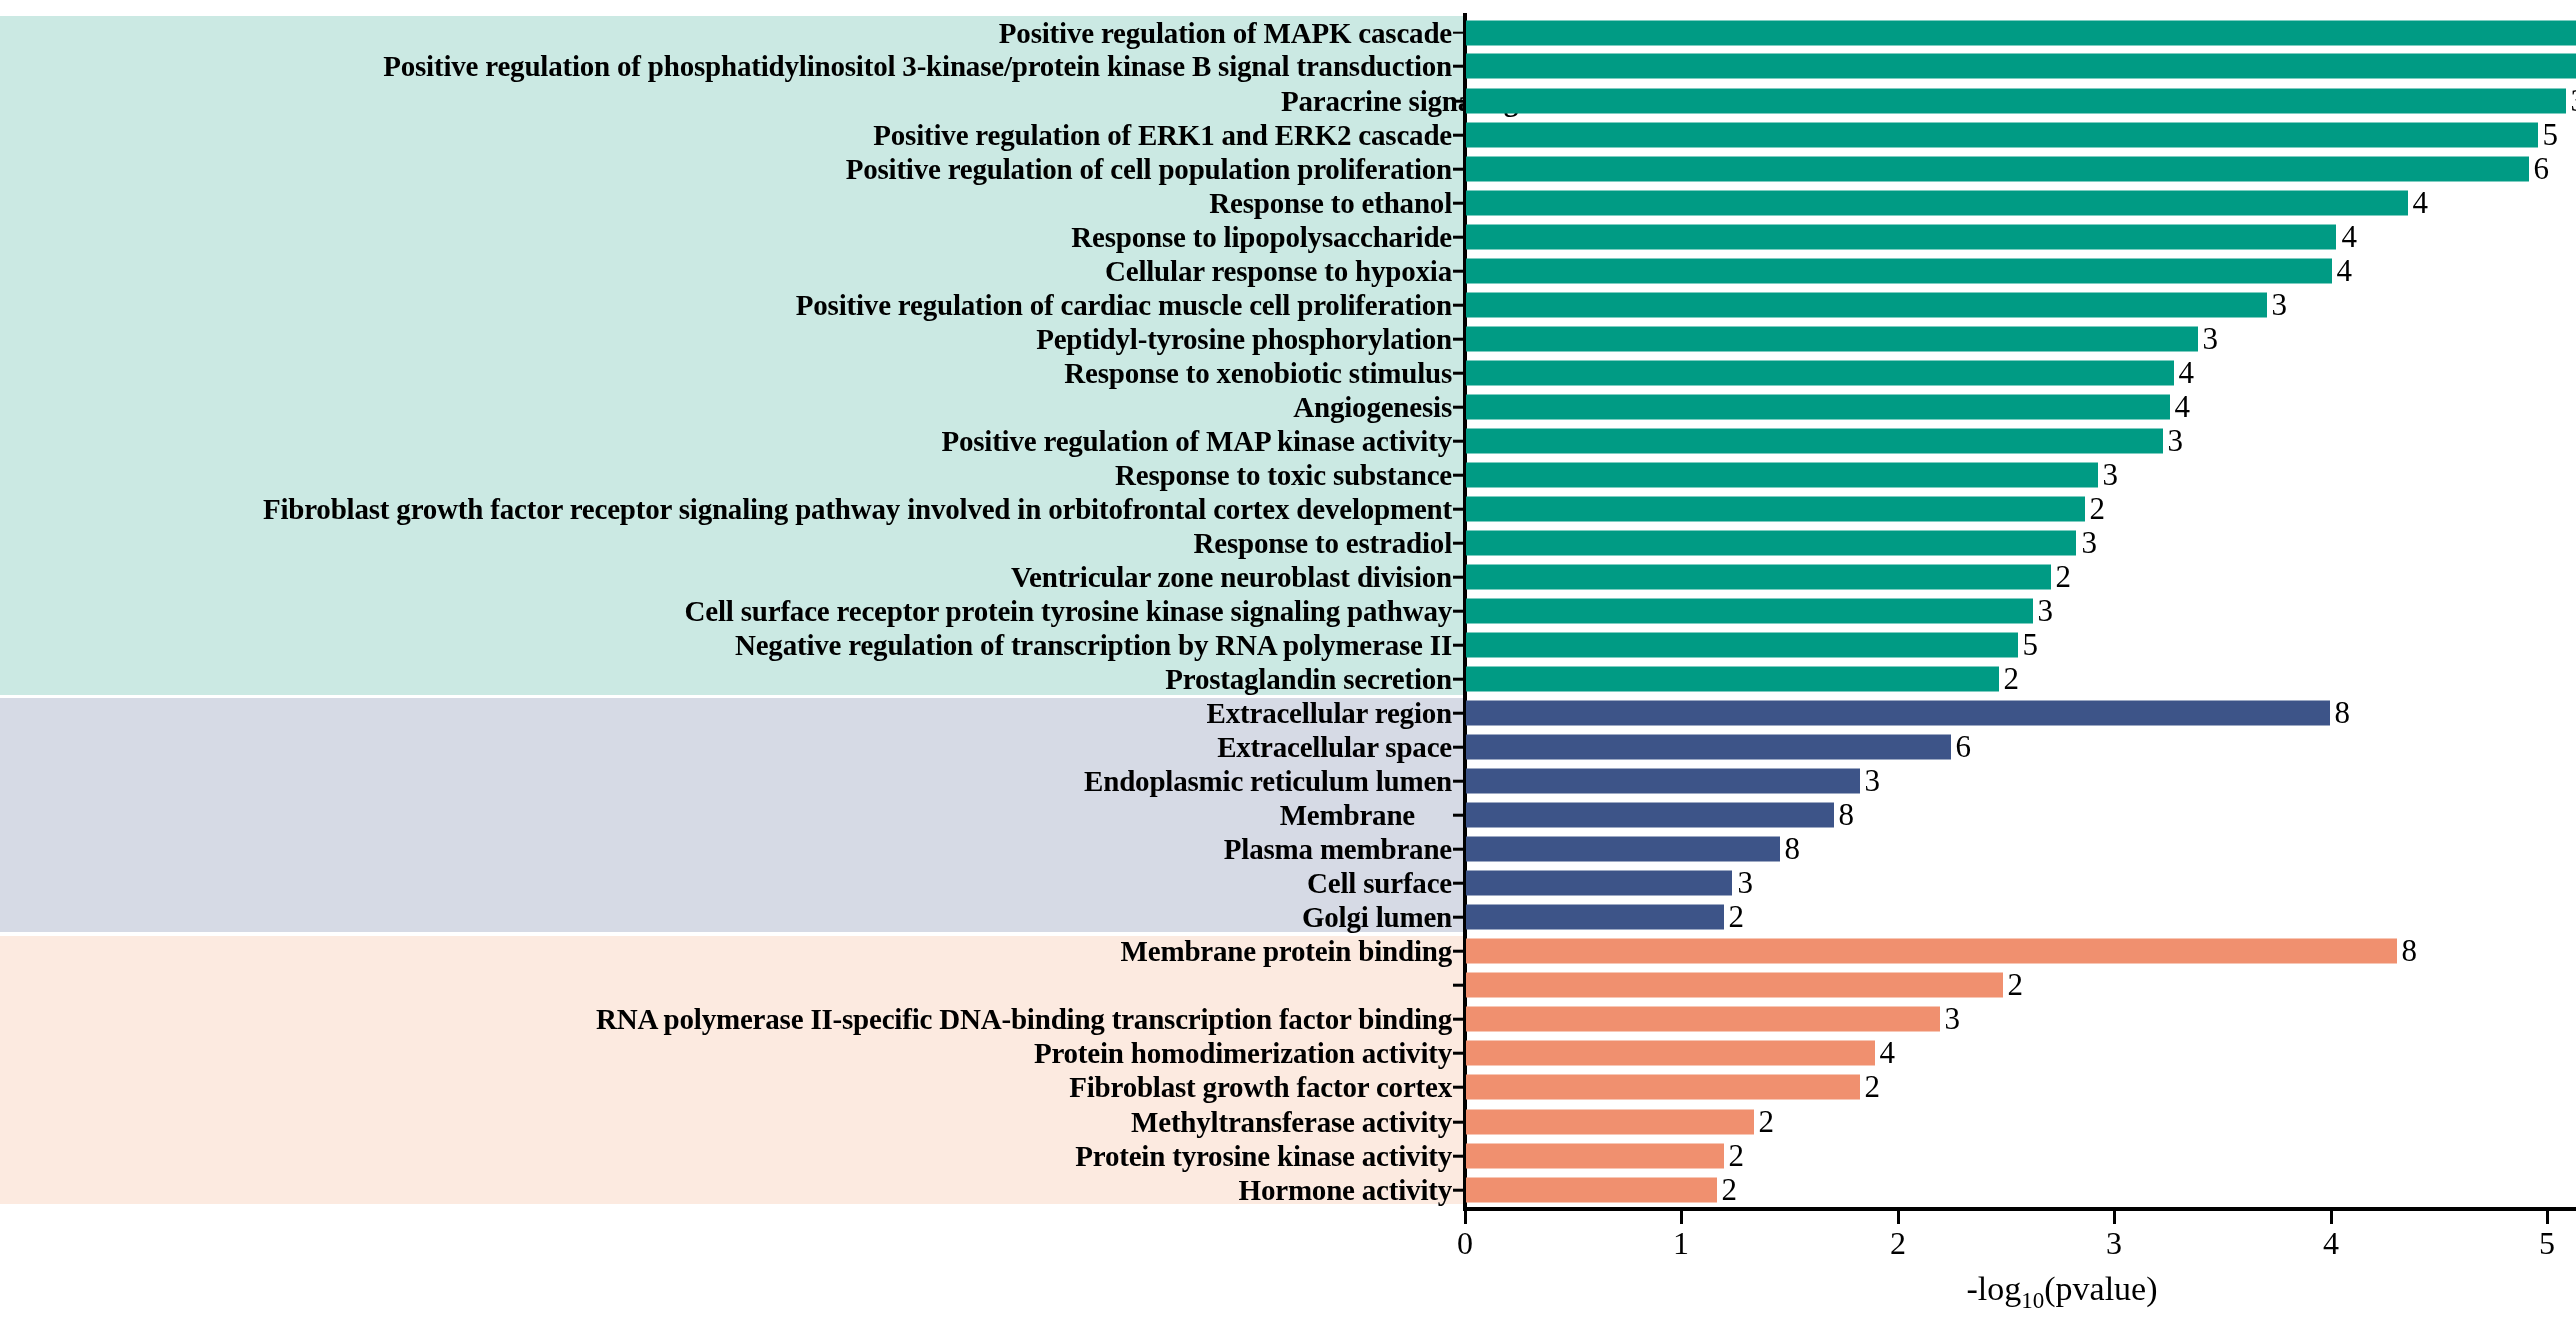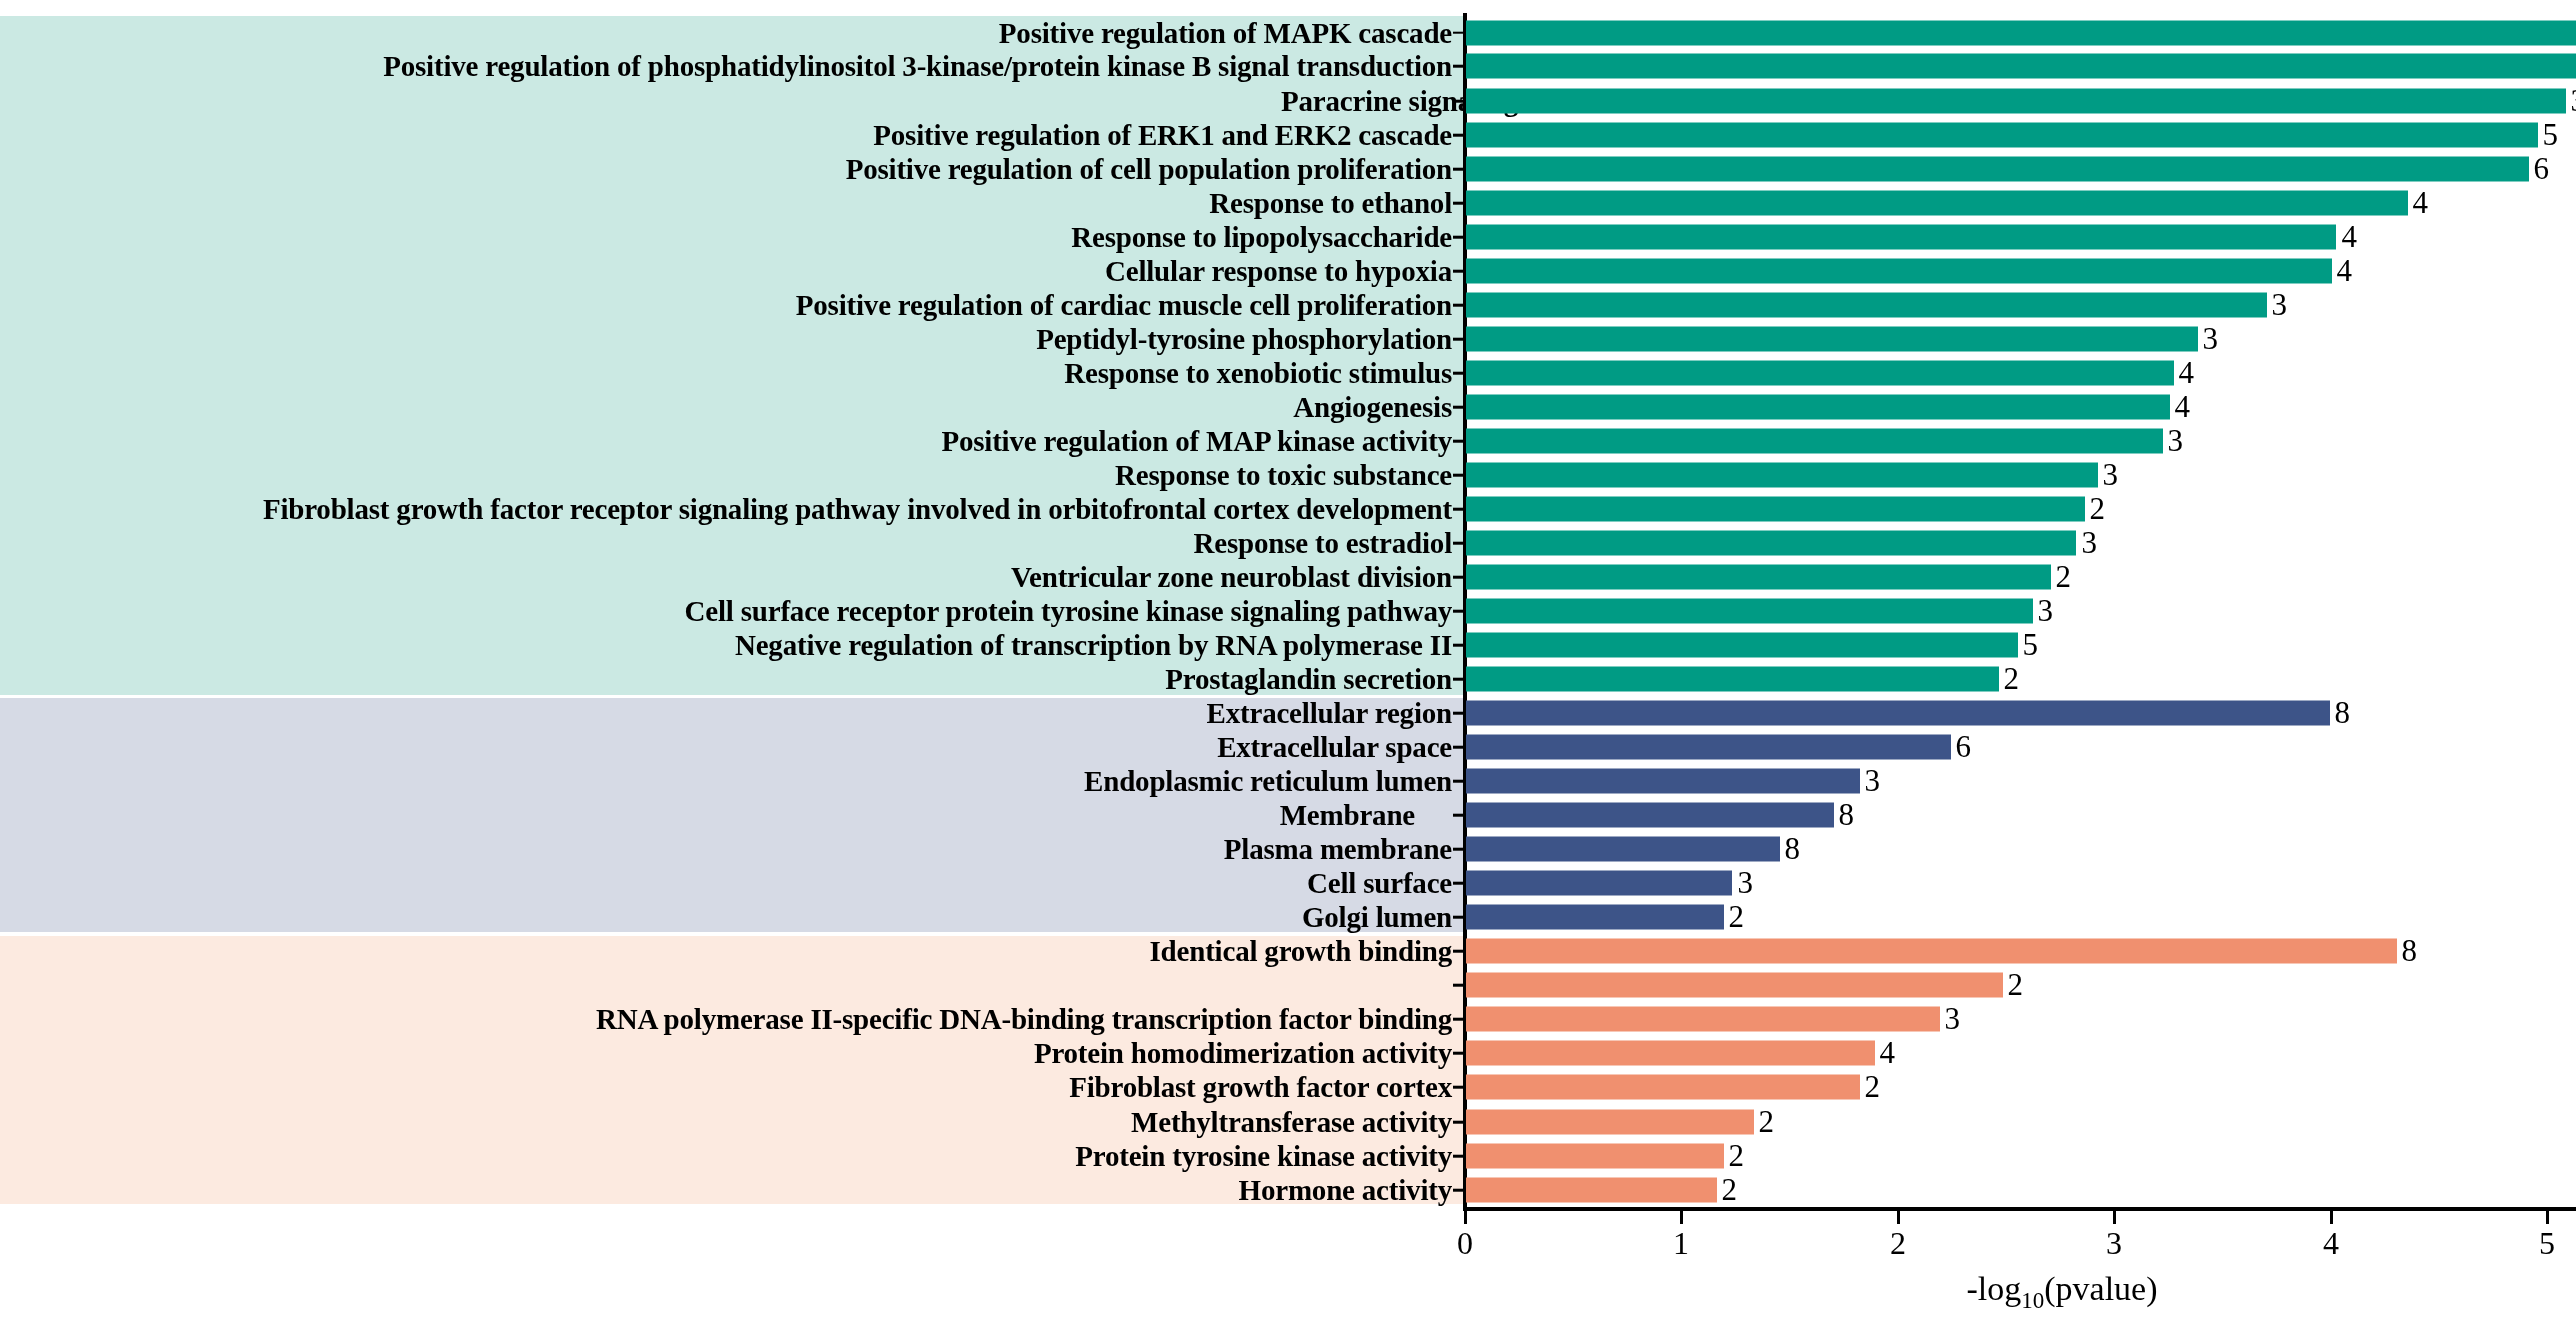--- a/index.html
+++ b/index.html
@@ -197,21 +197,21 @@
       <div class="bar" style="left: 1466px; width: 266px; height: 25px; background: rgb(61, 84, 136);"></div>
       <div class="count" style="left: 1733px;">3</div>
     </div>
     <div class="row" style="top: 900px; height: 34px;">
       <div class="term-label" style="right: 1561px;">Golgi lumen</div>
       <div class="ytick" style="left: 1453px;"></div>
       <div class="bar" style="left: 1466px; width: 258px; height: 25px; background: rgb(61, 84, 136);"></div>
       <div class="count" style="left: 1724px;">2</div>
     </div>
     <div class="row" style="top: 934px; height: 34px;">
-      <div class="term-label" style="right: 1561px;">Identical growth binding</div>
+      <div class="term-label" style="right: 1561px;">Membrane protein binding</div>
       <div class="ytick" style="left: 1453px;"></div>
       <div class="bar" style="left: 1466px; width: 931px; height: 25px; background: rgb(240, 144, 111);"></div>
       <div class="count" style="left: 2397px;">8</div>
     </div>
     <div class="row" style="top: 968px; height: 34px;">
       <div class="ytick" style="left: 1453px;"></div>
       <div class="bar" style="left: 1466px; width: 537px; height: 25px; background: rgb(240, 144, 111);"></div>
       <div class="count" style="left: 2003px;">2</div>
     </div>
     <div class="row" style="top: 1002px; height: 34px;">

